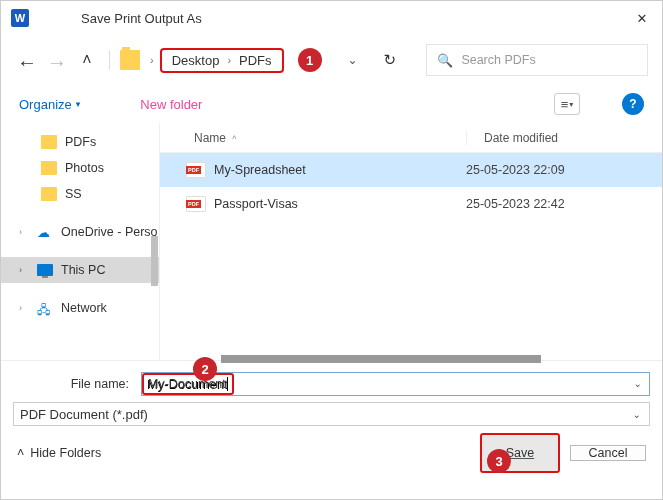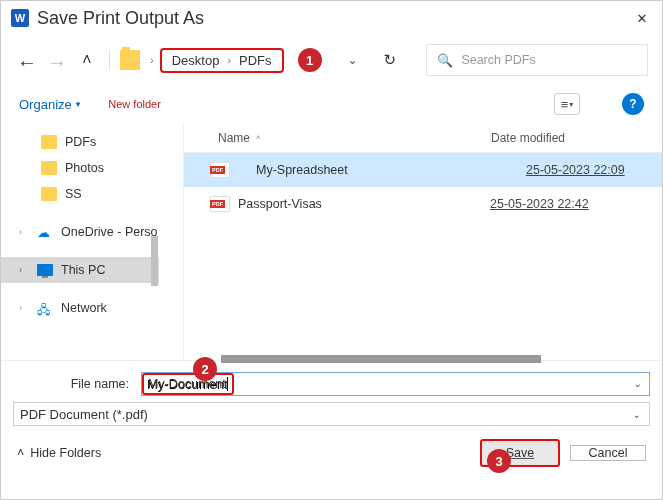--- a/index.html
+++ b/index.html
@@ -1,80 +1,80 @@
 <!DOCTYPE html>
 <html><head>
 <meta charset="utf-8">
 <style>
   * { box-sizing: border-box; margin: 0; padding: 0; font-family: 'Segoe UI', Tahoma, sans-serif; }
   body { width: 663px; height: 500px; background: #fff; font-size: 12.5px; color: #333; position: relative; overflow: hidden; border: 1px solid #ccc; }
   .titlebar { display: flex; align-items: center; height: 34px; padding: 0 10px; }
   .app-icon { width: 18px; height: 18px; background: #185ABD; color: #fff; display: flex; align-items: center; justify-content: center; font-weight: bold; font-size: 11px; border-radius: 2px; margin-right: 8px; }
-  .title { flex: 1; font-size: 18px; }
+  .title { flex: 1; font-size: 13px; margin-left: 44px; }
   .close-x { width: 20px; text-align: center; font-size: 13px; cursor: pointer; }
   .navbar { display: flex; align-items: center; height: 50px; padding: 0 14px; gap: 6px; }
   .navarrow { width: 24px; height: 24px; display: flex; align-items: center; justify-content: center; color: #333; font-size: 20px; }
   .navarrow.dim { color: #bbb; }
   .pathdivider { width: 1px; height: 20px; background: #ddd; margin: 0 4px; }
   .foldericon { width: 20px; height: 20px; background: #FFD255; border-radius: 1px; position: relative; margin-right: 4px; }
   .foldericon::before { content: ''; position: absolute; top: -3px; left: 2px; width: 8px; height: 3px; background: #FFD255; }
   .breadcrumb-wrap { border: 2.5px solid #d11; border-radius: 4px; padding: 3px 10px; display: flex; align-items: center; gap: 8px; font-size: 13px; position: relative; }
   .bc-chevron { color: #777; font-size: 11px; }
   .callout { width: 24px; height: 24px; border-radius: 50%; background: #C9252D; color: #fff; display: flex; align-items: center; justify-content: center; font-weight: 600; font-size: 13px; }
   .callout.c1 { margin-left: 8px; }
   .nav-chevdown { margin-left: 20px; color: #555; font-size: 12px; }
   .refresh { margin-left: 20px; color: #333; font-size: 15px; }
   .searchbox { margin-left: 24px; flex: 1; border: 1px solid #e4e4e4; height: 32px; display: flex; align-items: center; padding: 0 10px; color: #999; gap: 8px; }
   .sicon { color: #555; font-size: 13px; }
   .toolbar { display: flex; align-items: center; height: 38px; padding: 0 18px; gap: 28px; }
   .organize { color: #0067C0; font-size: 13px; display: flex; align-items: center; gap: 4px; text-align: right; }
-  .newfolder { color: #b91c1c; font-size: 11px; }
+  .newfolder { color: #ec4899; font-size: 13px; margin-left: 32px; }
   .toolbar-spacer { flex: 1; }
   .viewbtn { width: 26px; height: 22px; border: 1px solid #ccc; border-radius: 3px; display: flex; align-items: center; justify-content: center; font-size: 13px; color: #555; gap: 1px; }
   .helpbtn { width: 22px; height: 22px; border-radius: 50%; background: #0078D4; color: #fff; display: flex; align-items: center; justify-content: center; font-size: 12px; font-weight: bold; margin-left: 14px; }
   .split { display: flex; height: 237px; }
   .sidebar { width: 158px; padding: 6px 0 0 0; }
   .tree-item { display: flex; align-items: center; height: 26px; padding-left: 40px; gap: 8px; font-size: 12.5px; }
   .tree-item.sel { background: #d9d9d9; padding-left: 18px; }
   .tree-item.sel .chev { color: #555; font-size: 9px; }
   .tree-item .chev { width: 10px; color: #888; font-size: 9px; }
   .tree-item.nochev { padding-left: 40px; }
   .fld { width: 16px; height: 14px; background: #FFD255; border-radius: 1px; }
   .cloud { width: 16px; height: 14px; color: #0078D4; font-size: 13px; }
   .pc { width: 16px; height: 12px; background: #0078D4; border-radius: 1px; position: relative; }
   .pc::after { content: ''; position: absolute; bottom: -2px; left: 5px; width: 6px; height: 2px; background: #888; }
   .net { width: 16px; height: 14px; color: #0078D4; font-size: 12px; }
   .sidebar-scroll { position: absolute; left: 150px; top: 235px; width: 7px; height: 50px; background: #c0c0c0; }
-  .filearea { flex: 1; border-left: 1px solid #eee; margin-left: 24px; }
+  .filearea { flex: 1; border-left: 1px solid #eee; }
   .fheader { display: flex; height: 30px; border-bottom: 1px solid #eee; align-items: center; font-size: 12px; color: #555; }
   .fh-name { width: 306px; padding-left: 34px; display: flex; align-items: center; gap: 6px; }
   .fh-sort { font-size: 8px; color: #888; }
-  .fh-date { padding-left: 0; flex: 1; border-left: 1px solid #eee; }
+  .fh-date { padding-left: 17px; flex: 1; border-left: 1px solid #eee; }
   .frow { display: flex; height: 34px; align-items: center; font-size: 12.5px; }
-  .frow.sel { background: #CDE8FF; gap: 18px; }
+  .frow.sel { background: #CDE8FF; }
   .frow .ico { width: 20px; height: 16px; margin-left: 26px; margin-right: 8px; background: #fff; border: 1px solid #ddd; border-radius: 1px; display: flex; align-items: center; justify-content: center; font-size: 6px; font-weight: bold; color: #fff; position: relative; }
   .frow .ico::before { content: 'PDF'; position: absolute; left: -1px; top: 3px; background: #D93025; color: #fff; font-size: 5.5px; padding: 1px 2px; }
   .frow .nm { width: 252px; }
-  .frow .dt { color: #444; text-decoration: underline; }
+  .frow .dt { color: #444; }
   .filearea-scroll { position: absolute; left: 220px; top: 354px; width: 320px; height: 8px; background: #999; }
   .bottom { border-top: 1px solid #eee; padding: 8px 12px 0; }
   .form-row { display: flex; align-items: center; height: 30px; gap: 8px; position: relative; }
   .form-label { width: 120px; text-align: right; font-size: 12.5px; padding-right: 4px; }
   .filename-wrap { position: relative; flex: 1; }
   .filename-box { width: 100%; height: 24px; border: 1px solid #7BA7D7; padding: 2px 20px 2px 5px; font-size: 13px; }
   .filename-highlight { position: absolute; left: 1px; top: 1px; border: 2.5px solid #d11; border-radius: 3px; padding: 0 4px; height: 22px; display: flex; align-items: center; pointer-events: none; }
   .combo { flex: 1; height: 24px; border: 1px solid #ccc; padding: 2px 6px; display: flex; align-items: center; font-size: 13px; position: relative; }
   .combo-chev { position: absolute; right: 8px; font-size: 10px; color: #555; }
   .callout2 { position: absolute; left: 192px; top: 356px; }
   .callout3 { position: absolute; left: 486px; top: 448px; }
   .footer { display: flex; align-items: center; height: 48px; padding: 0 16px; }
   .hide-folders { display: flex; align-items: center; gap: 6px; font-size: 12.5px; }
   .footer-spacer { flex: 1; }
   .btn { width: 76px; height: 16px; border: 1px solid #bbb; background: #fdfdfd; font-size: 12.5px; display: flex; align-items: center; justify-content: center; cursor: pointer; }
-  .btn.save { border: 2.5px solid #d11; border-radius: 3px; height: 28px; width: 80px; background: #e8e8e8; }
+  .btn.save { border: 2.5px solid #d11; border-radius: 3px; height: 40px; width: 80px; background: #e8e8e8; }
   .btn.cancel { margin-left: 10px; }
 </style>
 </head>
 <body>
 
 <div class="titlebar">
   <div class="app-icon">W</div>
   <div class="title">Save Print Output As</div>
   <div class="close-x">✕</div>
 </div>

